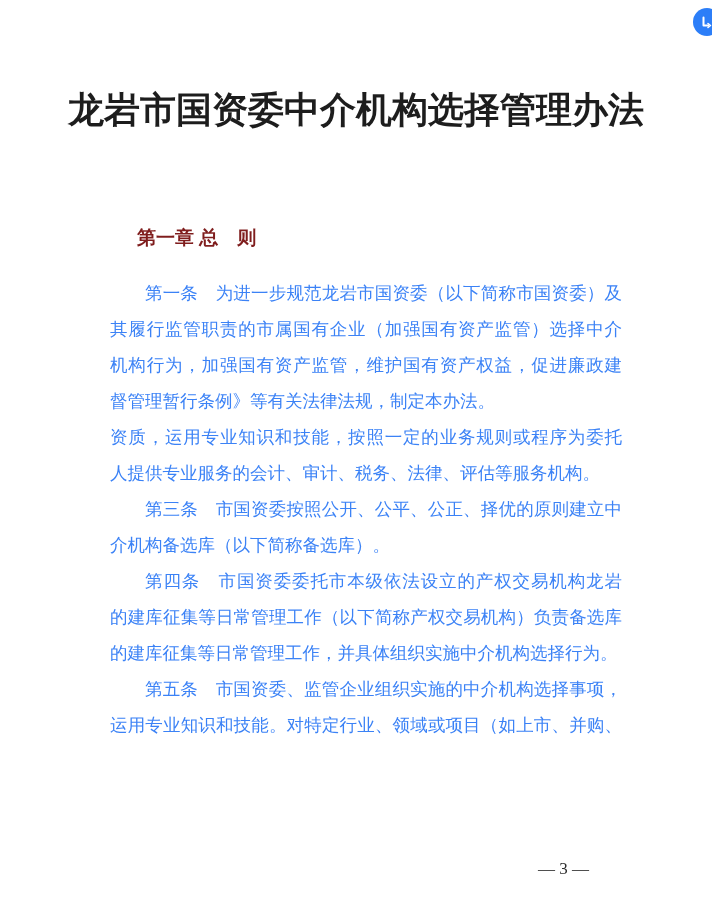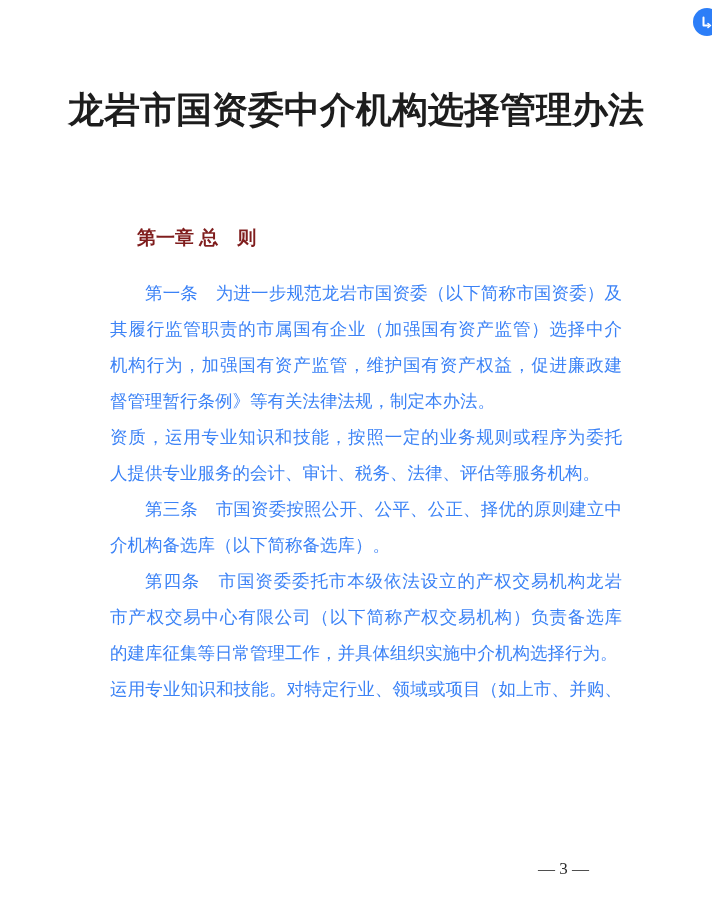--- a/index.html
+++ b/index.html
@@ -102,23 +102,24 @@
     <div class="line fill">机构行为，加强国有资产监管，维护国有资产权益，促进廉政建</div>
     <div class="line">督管理暂行条例》等有关法律法规，制定本办法。</div>
 
     <div class="line fill">资质，运用专业知识和技能，按照一定的业务规则或程序为委托</div>
     <div class="line">人提供专业服务的会计、审计、税务、法律、评估等服务机构。</div>
 
     <div class="line indent fill">第三条　市国资委按照公开、公平、公正、择优的原则建立中</div>
     <div class="line">介机构备选库（以下简称备选库）。</div>
 
     <div class="line indent fill">第四条　市国资委委托市本级依法设立的产权交易机构龙岩</div>
-    <div class="line fill">市产权交易中心有限公司（以下简称产权交易机构）负责备选库</div>
+    <div class="line fill">的建库征集等日常管理工作（以下简称产权交易机构）负责备选库</div>
     <div class="line">的建库征集等日常管理工作，并具体组织实施中介机构选择行为。</div>
 
+    <div class="line indent fill">第五条　市国资委、监管企业组织实施的中介机构选择事项，</div>
     <div class="line fill">运用专业知识和技能。对特定行业、领域或项目（如上市、并购、</div>
   </div>
 
   <div class="page-number">— 3 —</div>
 
   <div class="float-btn" title="">
     <span>
       <svg width="14" height="14" viewBox="0 0 14 14">
         <path d="M3.5 2.5 v8 h5" stroke="#ffffff" stroke-width="2" fill="none" stroke-linecap="round" stroke-linejoin="round"></path>
         <path d="M8 8.5 l2.5 2 -2.5 2" stroke="#ffffff" stroke-width="1.6" fill="none" stroke-linecap="round" stroke-linejoin="round"></path>

